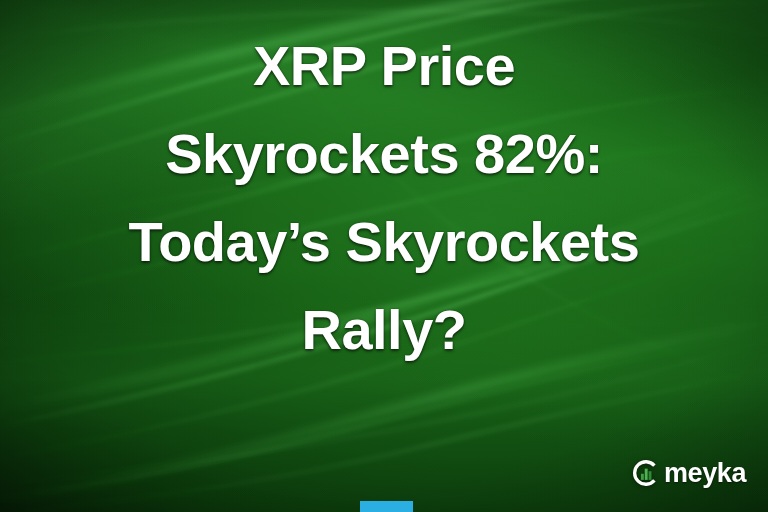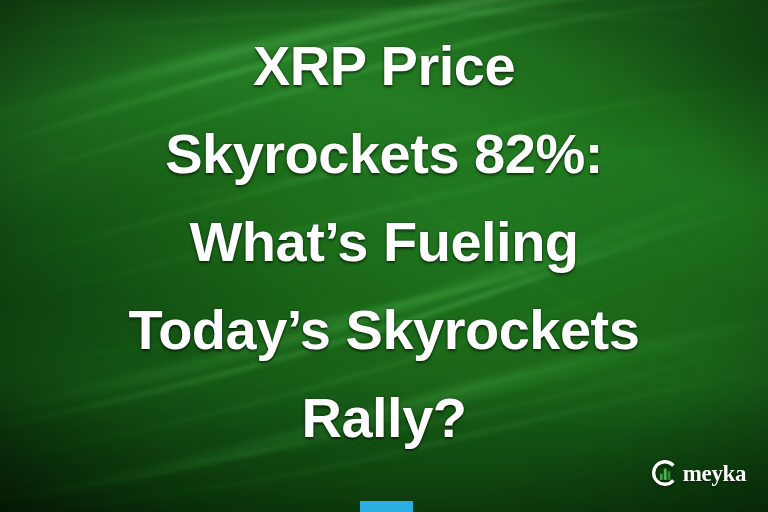--- a/index.html
+++ b/index.html
@@ -124,25 +124,24 @@
   }
   #logo-mark {
     width: 30px;
     height: 30px;
     display: block;
     filter: drop-shadow(0 1px 2px rgba(0,0,0,0.5));
   }
   #logo-wordmark {
     color: #ffffff;
     font-weight: 700;
-    font-size: 23px;
+    font-size: 27px;
     line-height: 1;
     letter-spacing: -0.4px;
     text-shadow: 0 1px 2px rgba(0,0,0,0.5);
-    font-family: Liberation Serif, serif;
   }
 
   
   #accent-chip {
     position: absolute;
     left: 360px;
     bottom: 0;
     width: 53px;
     height: 11px;
     background: #2bafe3;
@@ -214,21 +213,20 @@
       <path d="M240,-20 C 300,80 380,180 500,260 C 600,326 700,370 790,396" stroke="url(#rg2)" stroke-width="0.9"></path>
     </g>
   </svg>
 
   <div class="bg-layer" id="bg-haze"></div>
   <div class="bg-layer" id="bg-vignette"></div>
 
   <div id="headline">
     <span class="line">XRP Price</span>
     <span class="line">Skyrockets 82%:</span>
-    <span class="line">What’s Fueling</span>
     <span class="line">Today’s Skyrockets</span>
     <span class="line">Rally?</span>
   </div>
 
   <div id="logo">
     <svg id="logo-mark" viewBox="0 0 40 40">
 
       <path d="M31.2,10.2 A15,15 0 1 0 31.2,29.8" fill="none" stroke="#ffffff" stroke-width="4.4" stroke-linecap="butt"></path>
 
       <rect x="13.2" y="21.0" width="3.9" height="8.2" fill="#3f9d42"></rect>

